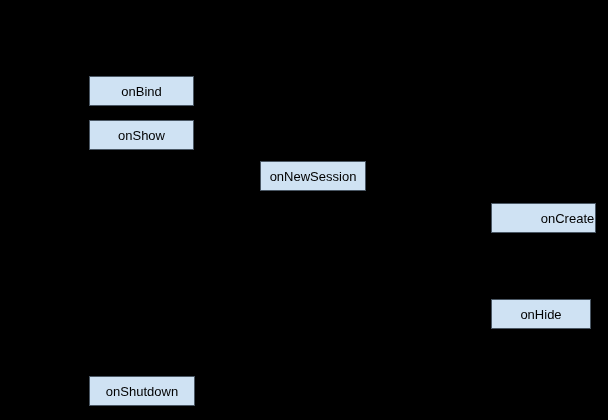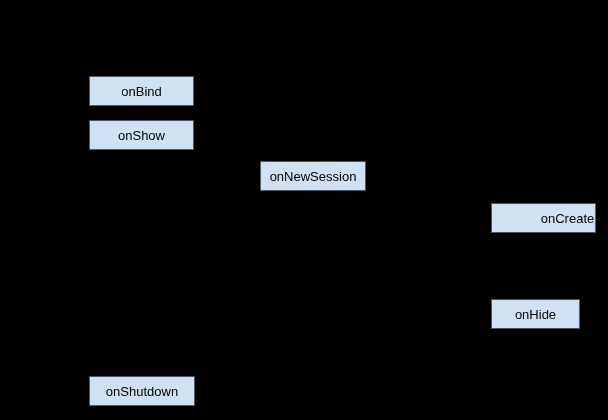--- a/index.html
+++ b/index.html
@@ -31,15 +31,15 @@
   }
 </style>
 </head>
 <body>
 
 <div class="canvas">
     <div class="node" style="left: 89px; top: 76px; width: 105px; height: 30px;">onBind</div>
     <div class="node" style="left: 89px; top: 120px; width: 105px; height: 30px;">onShow</div>
     <div class="node" style="left: 260px; top: 161px; width: 106px; height: 30px;">onNewSession</div>
     <div class="node" style="left: 491px; top: 203px; width: 105px; height: 30px; padding-left: 48px;">onCreate</div>
-    <div class="node" style="left: 491px; top: 299px; width: 89px; height: 30px;">onHide</div>
+    <div class="node" style="left: 491px; top: 299px; width: 100px; height: 30px;">onHide</div>
     <div class="node" style="left: 89px; top: 376px; width: 106px; height: 30px;">onShutdown</div>
   </div>
 
 </body></html>

